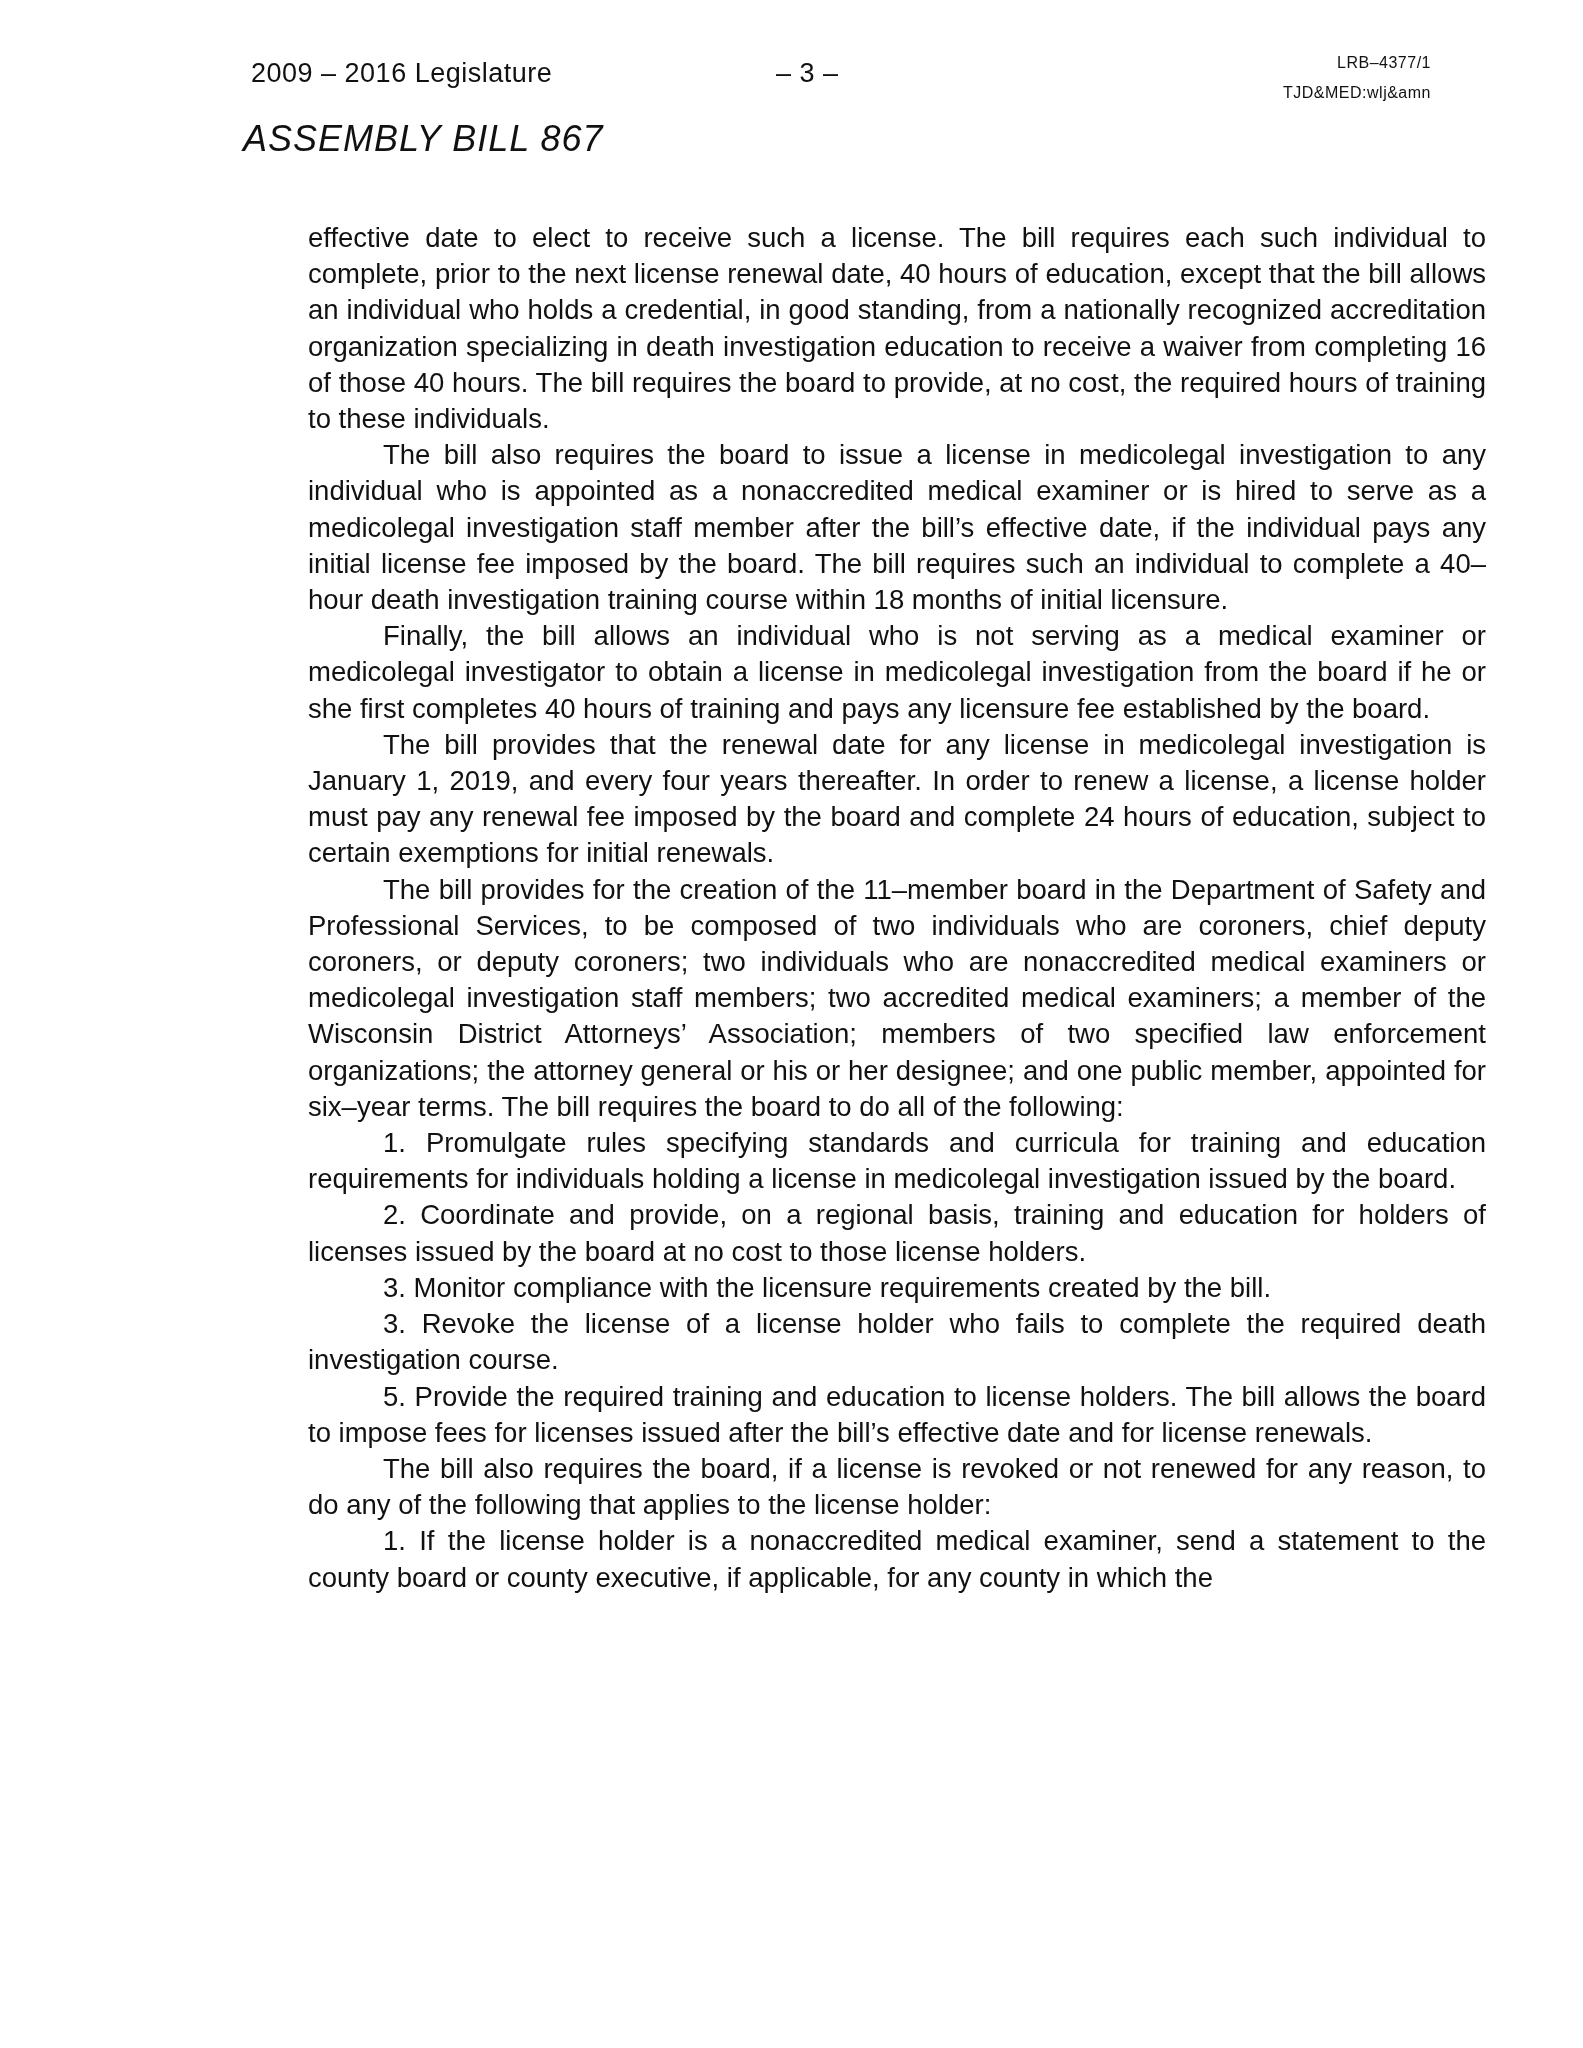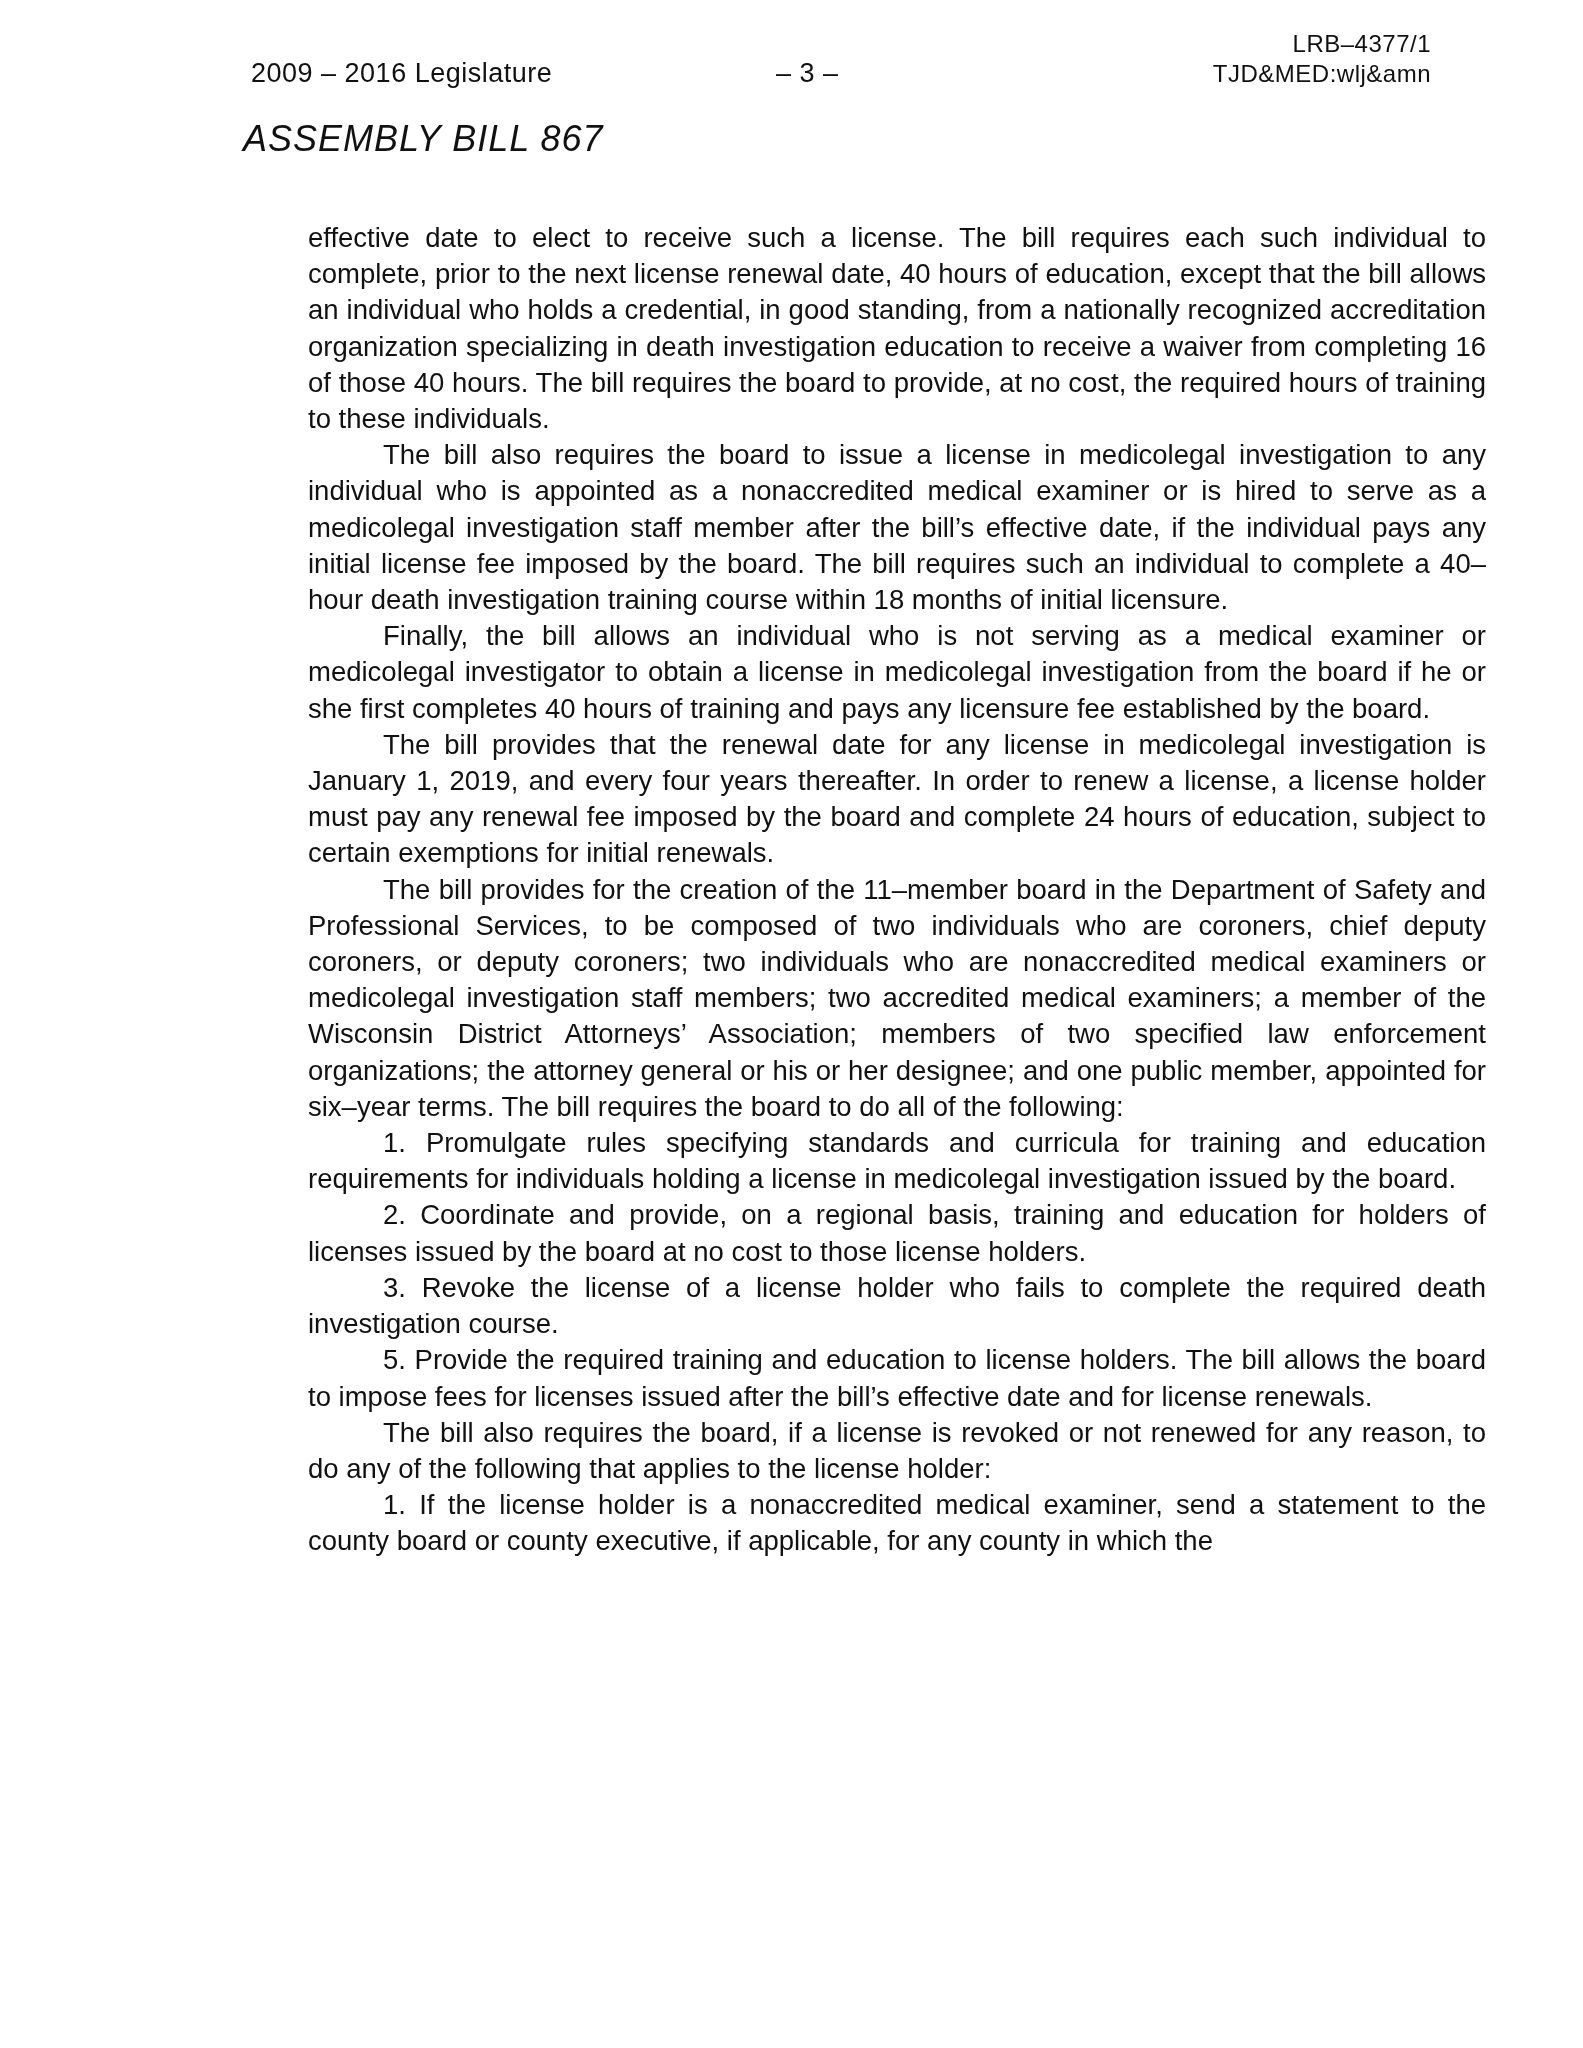--- a/index.html
+++ b/index.html
@@ -1,21 +1,21 @@
 <!DOCTYPE html>
 <html><head>
 <meta charset="utf-8">
 <style>
   html, body { margin: 0; padding: 0; background: #ffffff; }
   body { width: 1583px; height: 2048px; position: relative; overflow: hidden;
          font-family: "Liberation Sans", sans-serif; color: #111111; }
   .hdr { position: absolute; font-size: 27px; letter-spacing: 0.5px; }
   #hdr-left { left: 251px; top: 58px; }
   #hdr-center { left: 776px; top: 58px; }
-  #hdr-right { right: 152px; top: 29px; text-align: right; font-size: 24px; line-height: 30px; }
+  #hdr-right { right: 152px; top: 48px; text-align: right; font-size: 16px; line-height: 30px; }
   #bill-title { position: absolute; left: 243px; top: 118px; font-size: 36px; letter-spacing: 1px; font-style: italic; }
   #body { position: absolute; left: 260px; top: 220px; width: 1178px;
           font-size: 27.5px; line-height: 36.2px; margin-left: 48px; }
   #body p { margin: 0; text-align: justify; text-align-last: left; }
   #body p.ind { text-indent: 75px; }
   #body h2 { margin: 12px 0 20px 0; font-weight: normal; font-size: 28px; letter-spacing: 0.5px; line-height: 36px; }
 </style>
 </head>
 <body>
 
@@ -28,17 +28,18 @@
 <div id="bill-title">ASSEMBLY BILL 867</div>
 
 <div id="body">
   <p>effective date to elect to receive such a license.  The bill requires each such individual to complete, prior to the next license renewal date, 40 hours of education, except that the bill allows an individual who holds a credential, in good standing, from a nationally recognized accreditation organization specializing in death investigation education to receive a waiver from completing 16 of those 40 hours.  The bill requires the board to provide, at no cost, the required hours of training to these individuals.</p>
   <p class="ind">The bill also requires the board to issue a license in medicolegal investigation to any individual who is appointed as a nonaccredited medical examiner or is hired to serve as a medicolegal investigation staff member after the bill’s effective date, if the individual pays any initial license fee imposed by the board.  The bill requires such an individual to complete a 40–hour death investigation training course within 18 months of initial licensure.</p>
   <p class="ind">Finally, the bill allows an individual who is not serving as a medical examiner or medicolegal investigator to obtain a license in medicolegal investigation from the board if he or she first completes 40 hours of training and pays any licensure fee established by the board.</p>
   <p class="ind">The bill provides that the renewal date for any license in medicolegal investigation is January 1, 2019, and every four years thereafter.  In order to renew a license, a license holder must pay any renewal fee imposed by the board and complete 24 hours of education, subject to certain exemptions for initial renewals.</p>
   <p class="ind">The bill provides for the creation of the 11–member board in the Department of Safety and Professional Services, to be composed of two individuals who are coroners, chief deputy coroners, or deputy coroners; two individuals who are nonaccredited medical examiners or medicolegal investigation staff members; two accredited medical examiners; a member of the Wisconsin District Attorneys’ Association; members of two specified law enforcement organizations; the attorney general or his or her designee; and one public member, appointed for six–year terms. The bill requires the board to do all of the following:</p>
   <p class="ind">1.  Promulgate rules specifying standards and curricula for training and education requirements for individuals holding a license in medicolegal investigation issued by the board.</p>
   <p class="ind">2.  Coordinate and provide, on a regional basis, training and education for holders of licenses issued by the board at no cost to those license holders.</p>
+  <p class="ind">3.  Monitor compliance with the licensure requirements created by the bill.</p>
   <p class="ind">3.  Revoke the license of a license holder who fails to complete the required death investigation course.</p>
   <p class="ind">5.  Provide the required training and education to license holders.  The bill allows the board to impose fees for licenses issued after the bill’s effective date and for license renewals.</p>
   <p class="ind">The bill also requires the board, if a license is revoked or not renewed for any reason, to do any of the following that applies to the license holder:</p>
   <p class="ind">1.  If the license holder is a nonaccredited medical examiner, send a statement to the county board or county executive, if applicable, for any county in which the</p>
 </div>
 
 </body></html>

